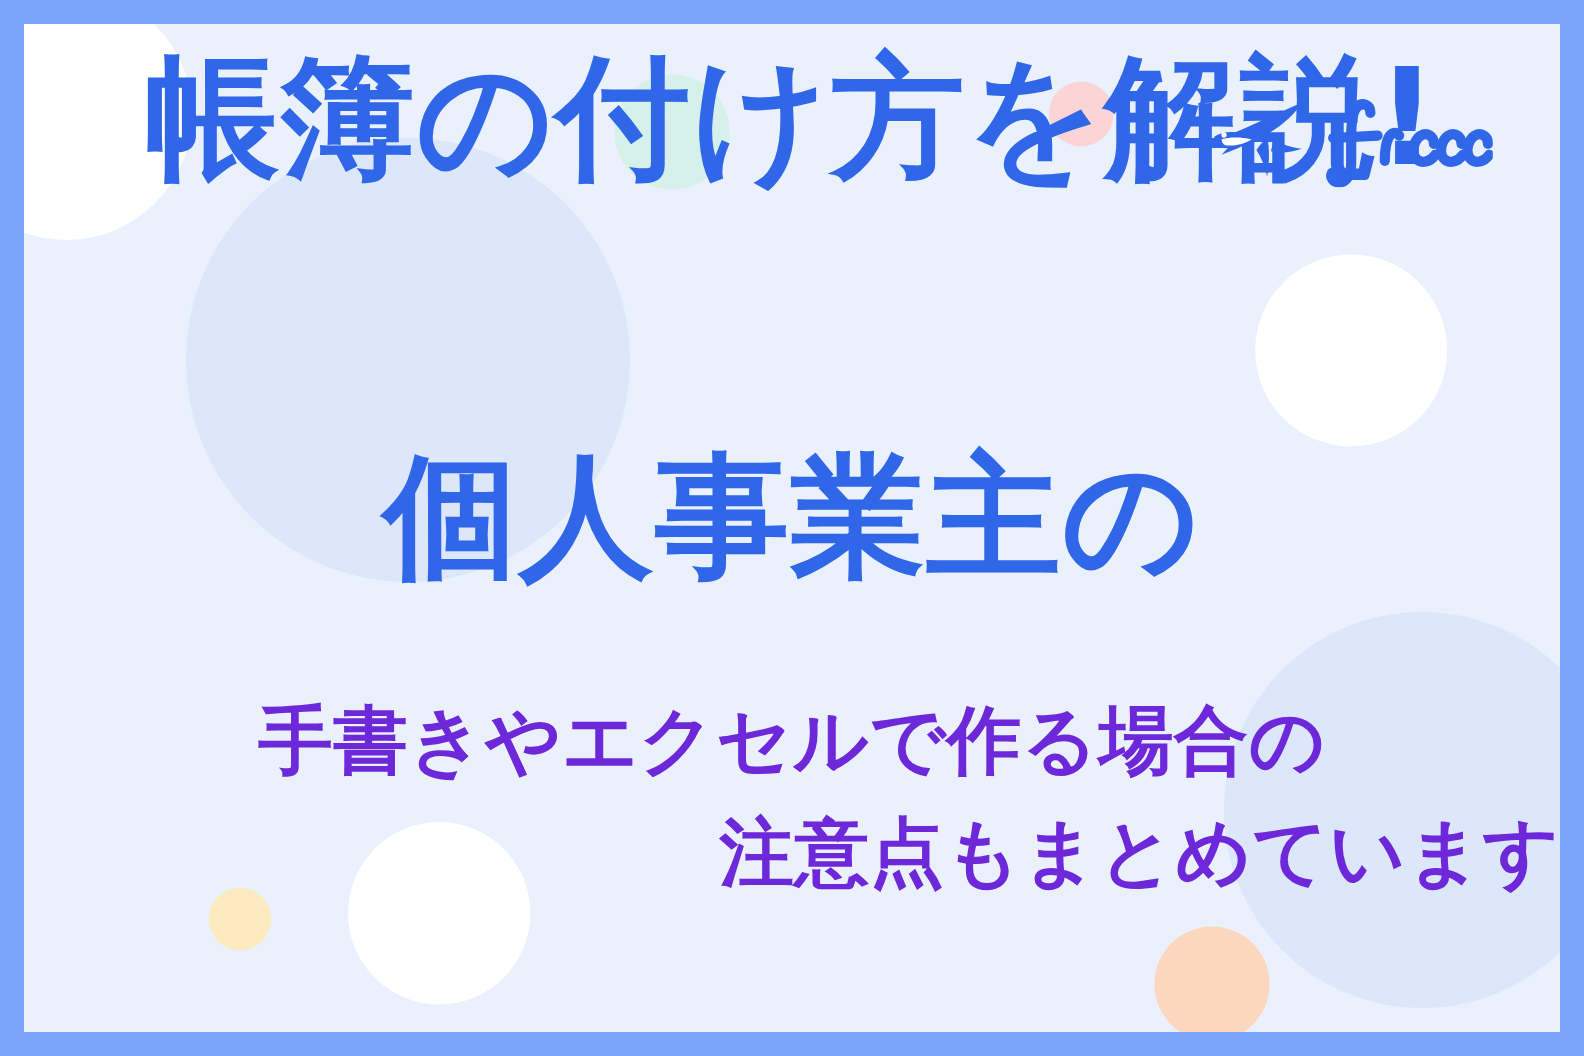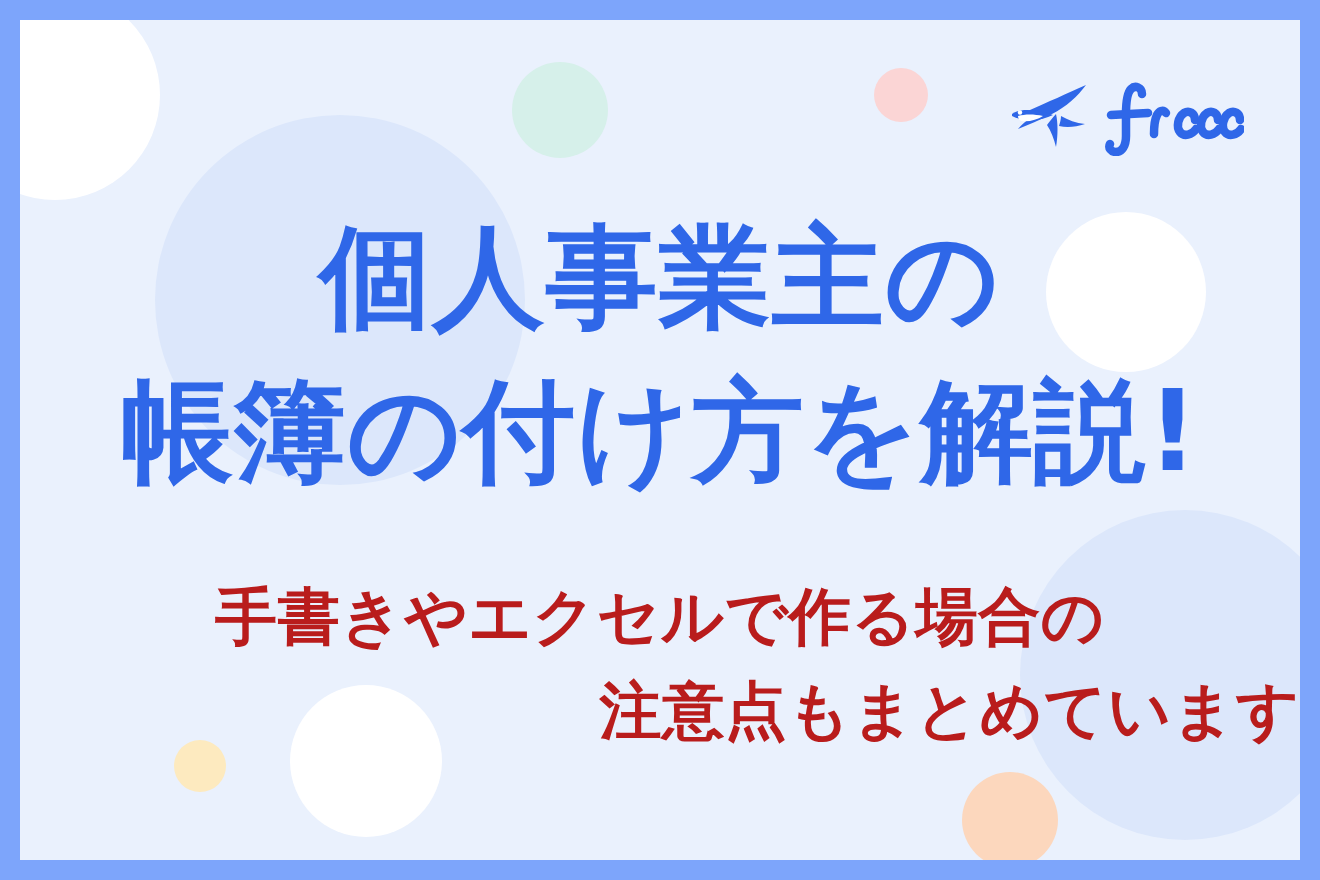--- a/index.html
+++ b/index.html
@@ -91,21 +91,21 @@
     letter-spacing: 0.01em;
     font-family: "DejaVu Sans", "Liberation Sans", sans-serif;
   }
   .title-line { display: block; white-space: nowrap; }
   .title-line-1 { margin-top: 184px; }
   .title-line-2 { margin-top: 6px; }
 
   .subtitle {
     margin: 0;
     padding: 0;
-    color: #b91c1c;
+    color: #6d28d9;
     font-weight: 700;
     font-size: 62px;
     line-height: 1.46;
     letter-spacing: 0.01em;
     font-family: "DejaVu Sans", "Liberation Sans", sans-serif;
   }
   .subtitle-line { display: block; white-space: nowrap; }
   .subtitle-line-1 { margin-top: 66px; }
   .subtitle-line-2 { margin-top: 4px; text-align: right; }
 </style>
@@ -159,22 +159,22 @@
 
             <path d="M138 38 C138 31 132 28 127 31 C121 35 119 45 123 50 C127 55 135 53 139 47"></path>
           </g>
         </svg>
       </span>
     </div>
 
     <div class="content">
 
       <h1 class="title">
+        <span class="title-line title-line-2">帳簿の付け方を解説!</span>
         <span class="title-line title-line-1">個人事業主の</span>
-        <span class="title-line title-line-2">帳簿の付け方を解説!</span>
       </h1>
 
       <h2 class="subtitle">
         <span class="subtitle-line subtitle-line-1">手書きやエクセルで作る場合の</span>
         <span class="subtitle-line subtitle-line-2">注意点もまとめています</span>
       </h2>
 
     </div>
 
   </div>

